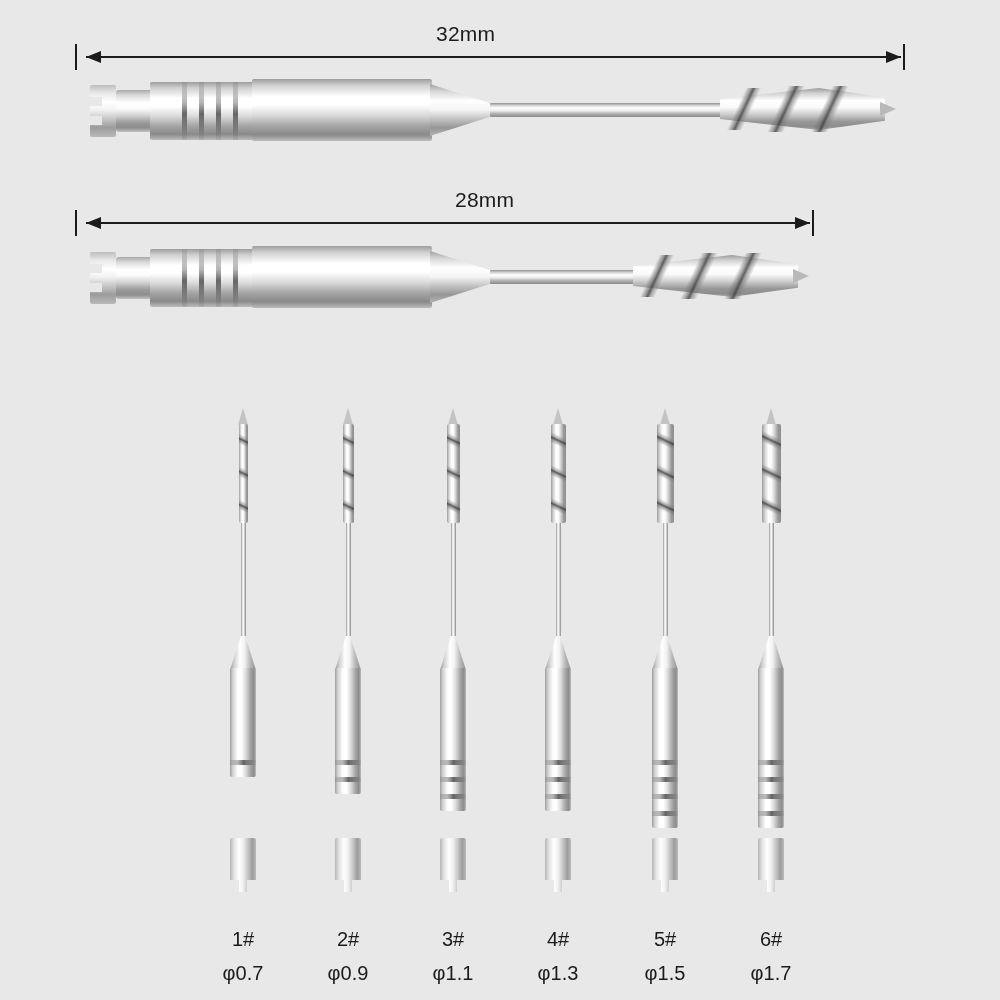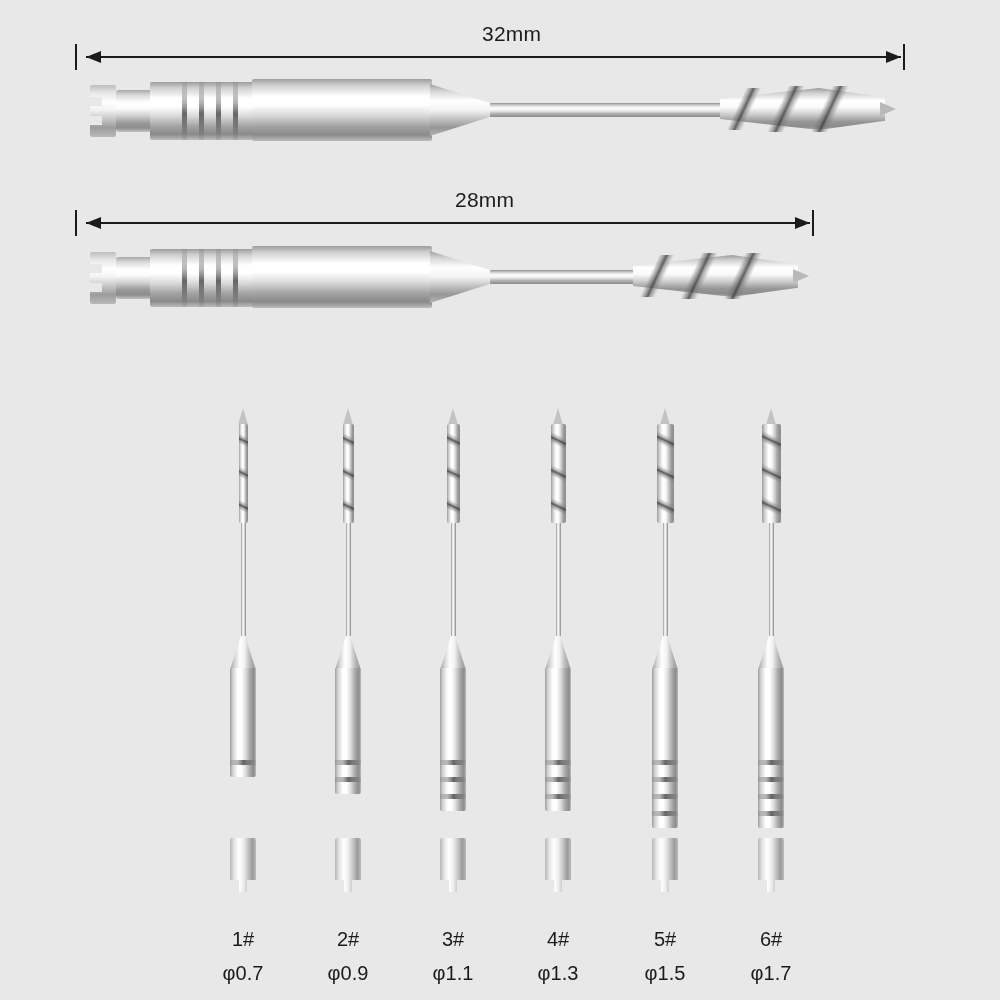--- a/index.html
+++ b/index.html
@@ -183,21 +183,21 @@
     color: #1b1b1b;
     white-space: nowrap;
   }
 </style>
 </head>
 <body>
 
 <div id="stage">
 
   <div>
-    <div class="dim-label" style="left:482px; top:22px;">32mm</div>
+    <div class="dim-label" style="left:436px; top:22px;">32mm</div>
     <div class="dim-line" style="left:86px; top:56px; width:815px;"></div>
     <div class="arrow-l" style="left:86px; top:51px;"></div>
     <div class="arrow-r" style="left:886px; top:51px;"></div>
     <div class="dim-cap" style="left:75px; top:44px; height:26px;"></div>
     <div class="dim-cap" style="left:903px; top:44px; height:26px;"></div>
   </div>
 
   <div class="bur-h">
 
     <div class="h-latchhead" style="left:90px; top:85px; width:26px; height:52px;"></div>

